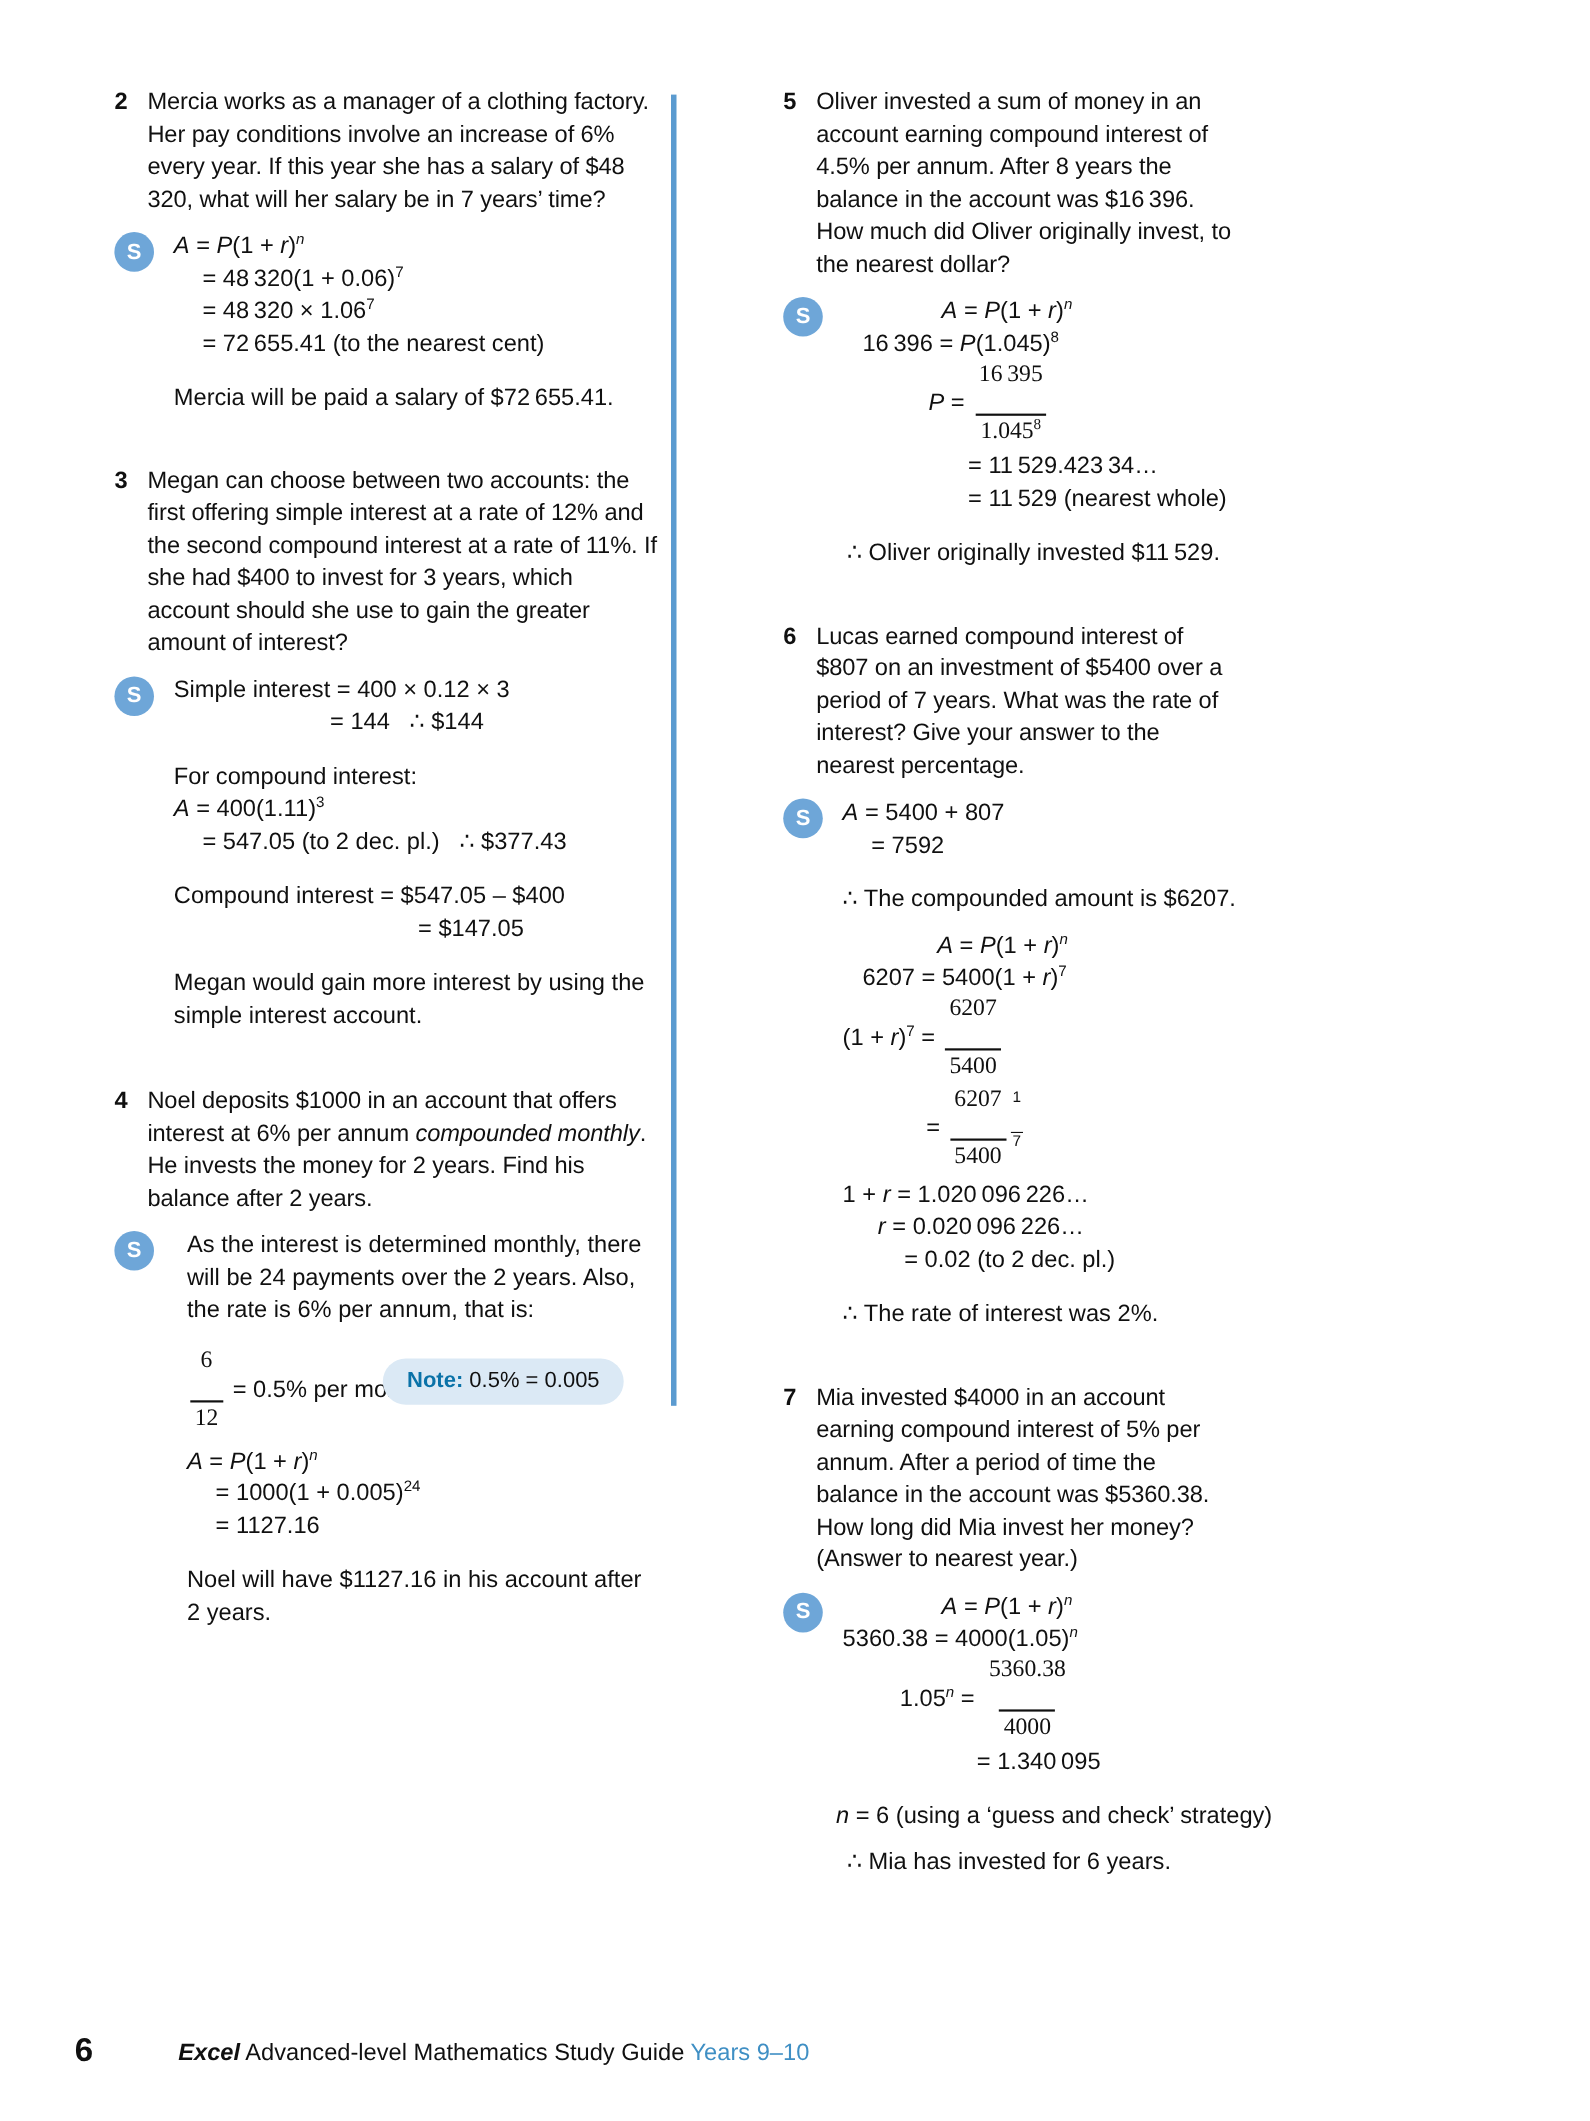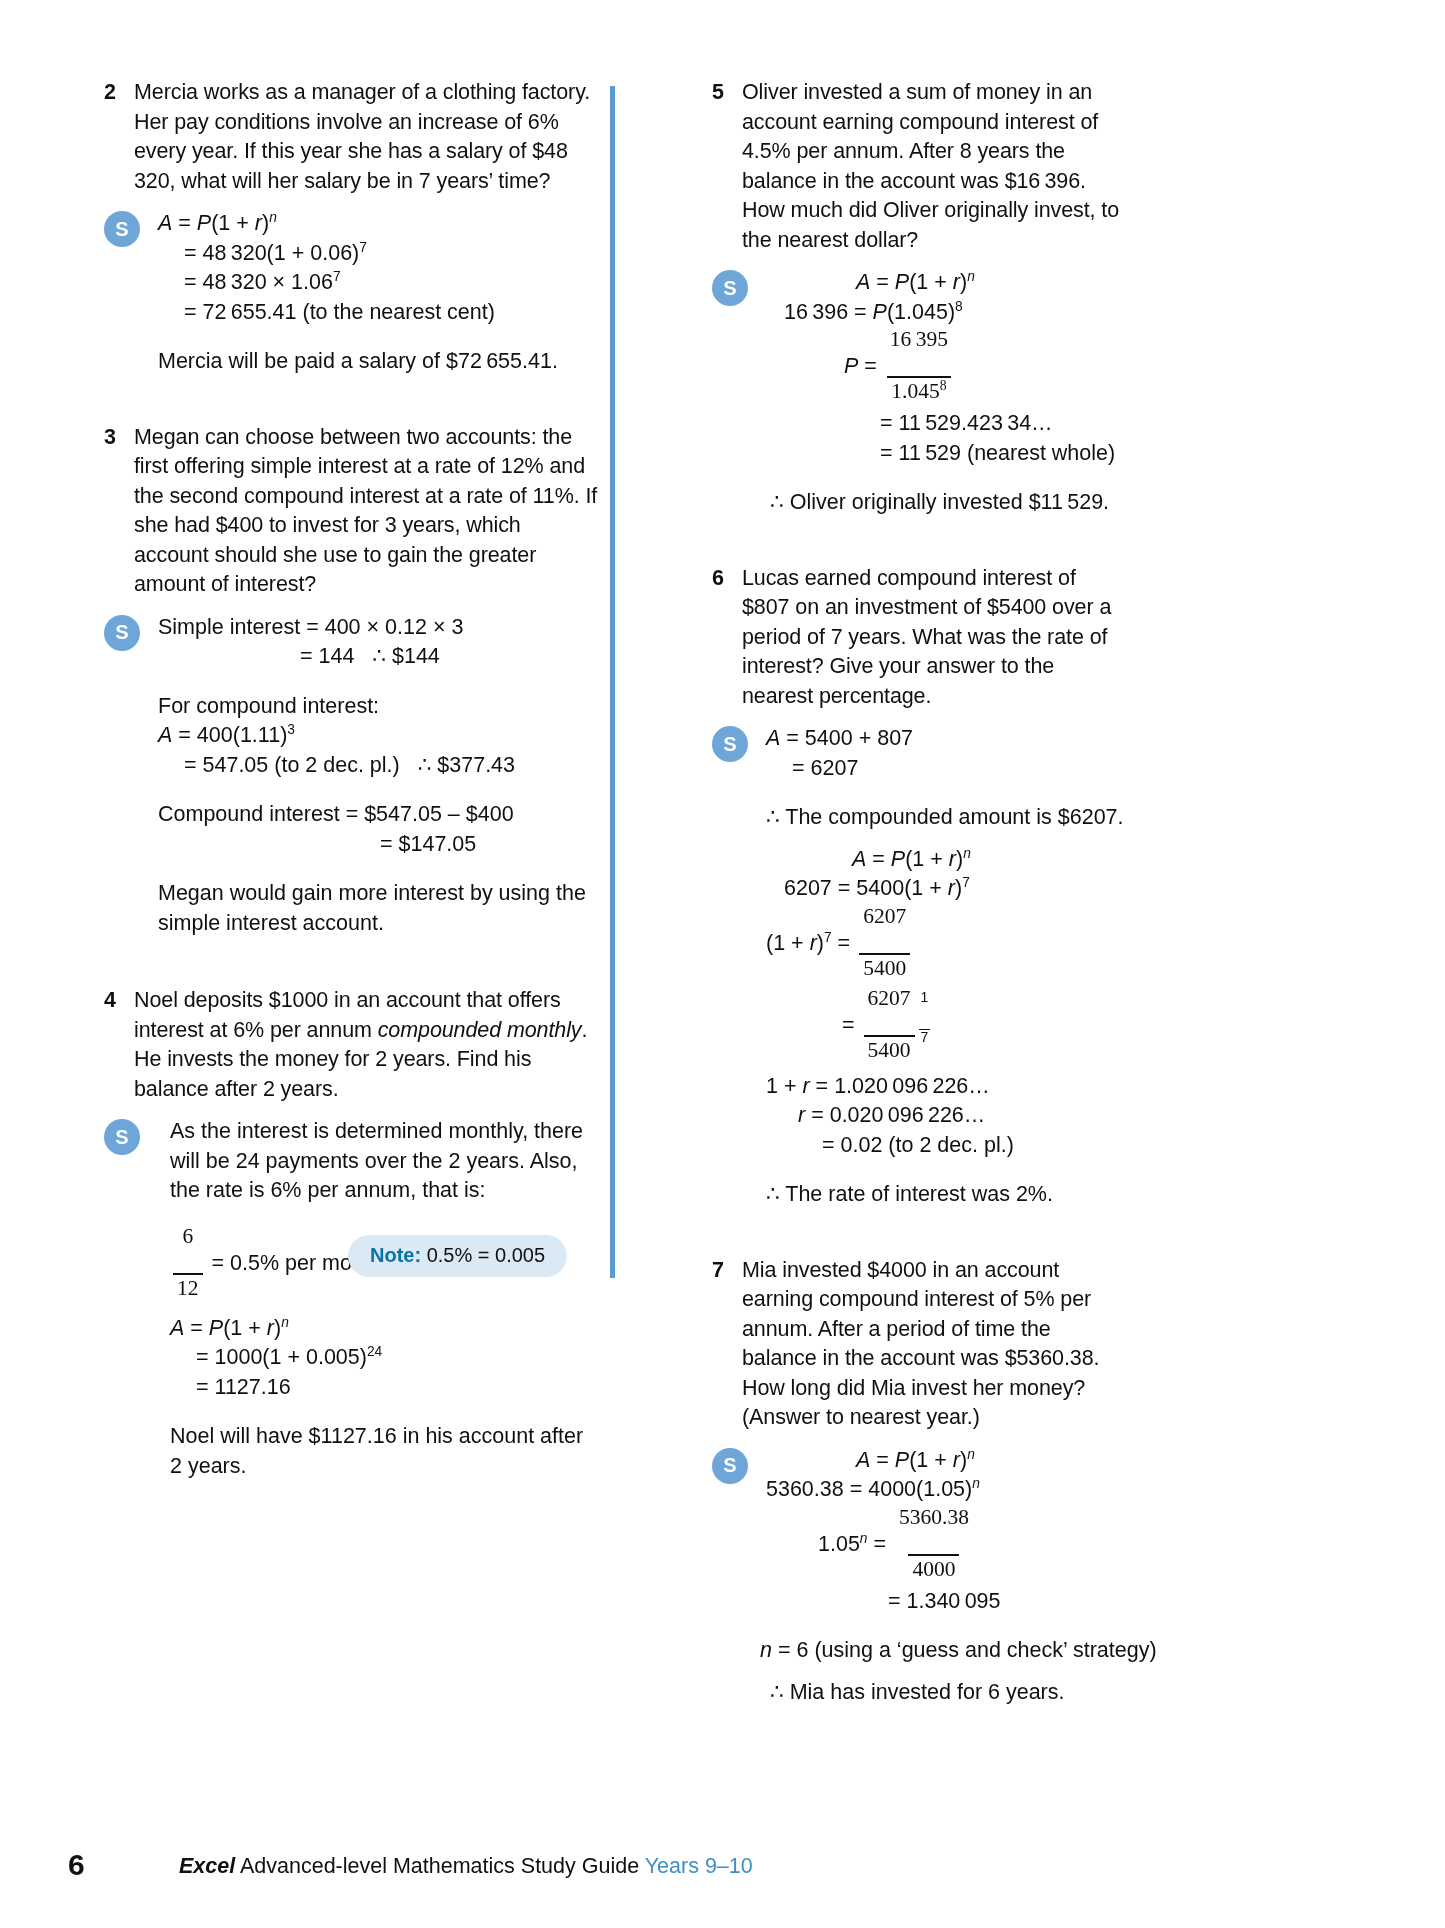--- a/index.html
+++ b/index.html
@@ -100,21 +100,21 @@
   .footer {
     position: absolute;
     left: 0; bottom: 0;
     width: 1445px; height: 120px;
   }
   .pagenum {
     position: absolute; left: 68px; bottom: 46px;
     font-size: 30px; font-weight: bold;
   }
   .footer-text {
-    position: absolute; left: 179px; bottom: 49px;
+    position: absolute; left: 162px; bottom: 49px;
     font-size: 21.5px;
   }
   .footer-text .brand { font-weight: bold; font-style: italic; }
   .footer-text .years { color: #3f8fc4; }
 </style>
 </head>
 <body>
 
 <div class="page">
 
@@ -225,21 +225,21 @@
 
       <div class="block" style="margin-top:44px">
         <div class="q">
           <div class="q-num">6</div>
           <div class="q-text">Lucas earned compound interest of $807 on an investment of $5400 over a period of 7 years. What was the rate of interest? Give your answer to the nearest percentage.</div>
         </div>
         <div class="sol">
           <div class="sbadge">S</div>
           <div class="sol-body indent-l">
             <div class="line"><span class="ital">A</span> = 5400 + 807</div>
-            <div class="line" style="padding-left:26px">= 6207</div>
+            <div class="line" style="padding-left:26px">= 7592</div>
             <div class="line bold gap-t">∴ The compounded amount is $6207.</div>
 
             <div class="line gap-t-s" style="padding-left:86px"><span class="ital">A</span> = <span class="ital">P</span>(1 + <span class="ital">r</span>)<sup class="ital">n</sup></div>
             <div class="line" style="padding-left:18px">6207 = 5400(1 + <span class="ital">r</span>)<sup>7</sup></div>
             <div class="line" style="margin-top:2px">
               (1 + <span class="ital">r</span>)<sup>7</sup> =
               <span class="frac sm">
                 <span class="num">6207</span>
                 <span class="den">5400</span>
               </span>

